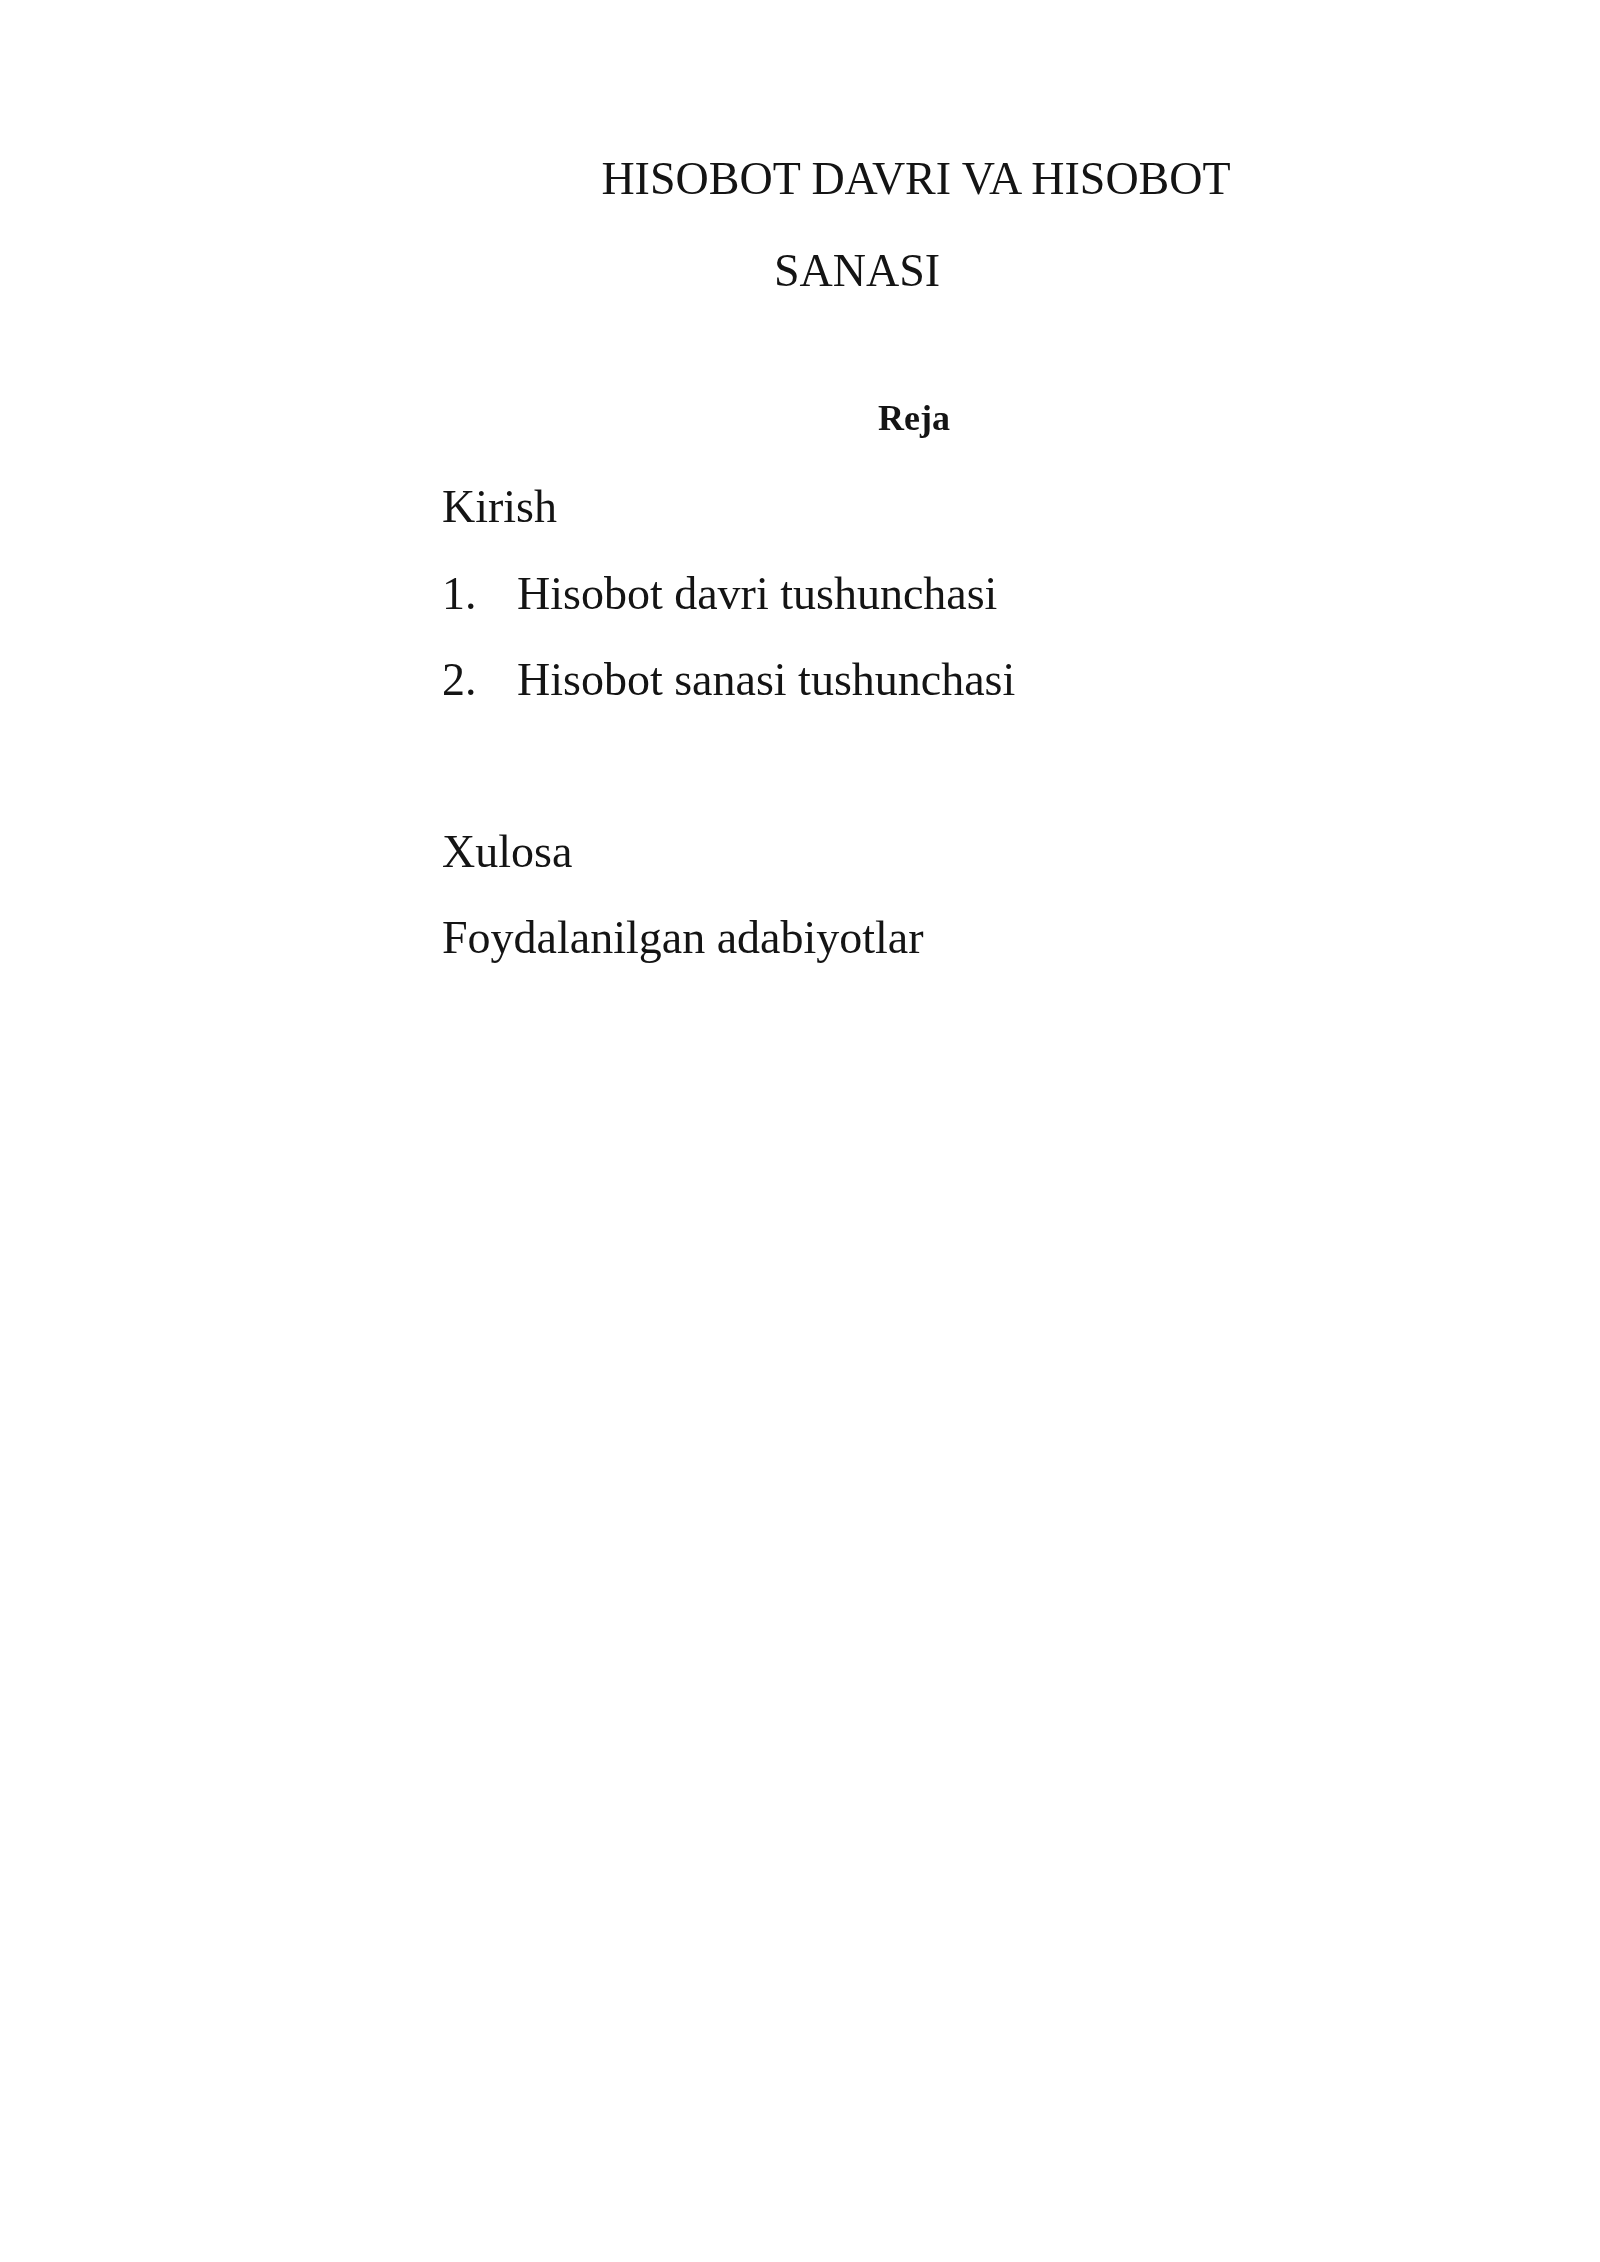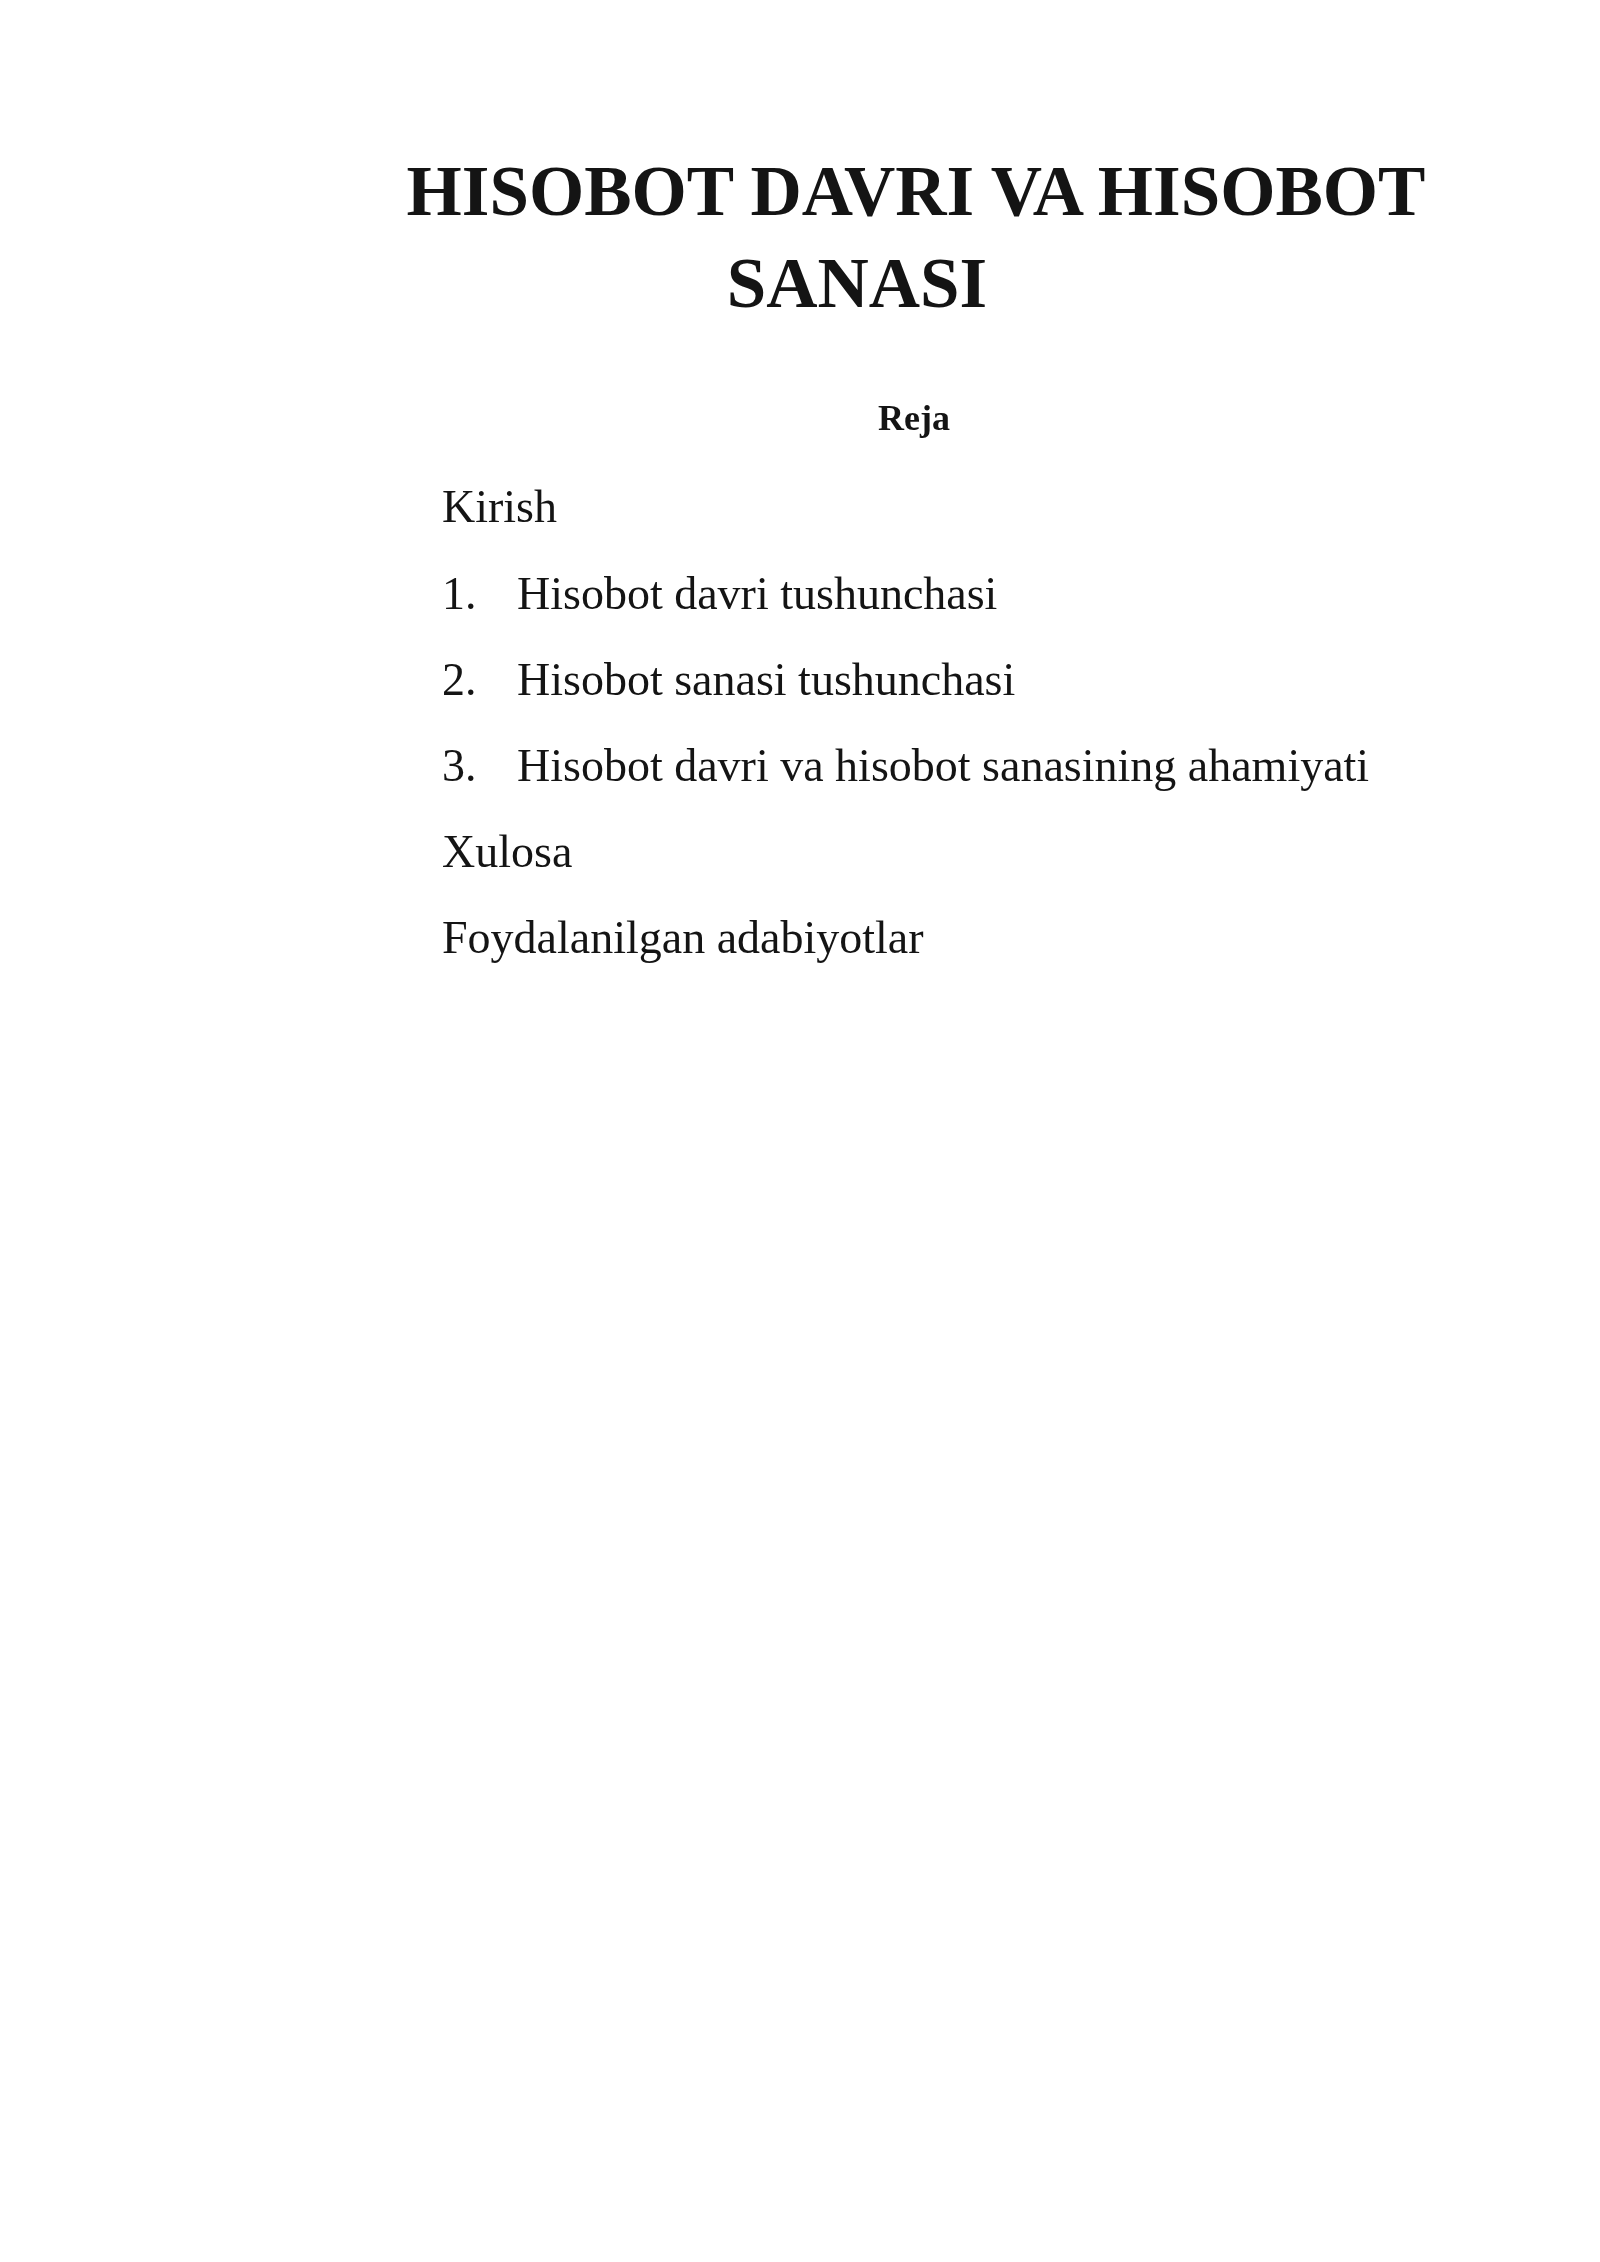--- a/index.html
+++ b/index.html
@@ -19,22 +19,22 @@
   .abs {
     position: absolute;
     line-height: 1;
     white-space: nowrap;
   }
   .centered {
     transform: translateX(-50%);
     text-align: center;
   }
   .doc-title {
-    font-size: 71px;
-    font-weight: bold;
+    font-size: 46px;
+    font-weight: normal;
     letter-spacing: 0;
     text-align: right;
   }
   .title-line1 { left: 916px; top: 156px; }
   .title-line2 { left: 857px; top: 248px; }
   .section-heading {
     font-size: 36px;
     font-weight: bold;
     left: 914px;
     top: 400px;
@@ -72,21 +72,18 @@
   <div class="abs outline-line line-intro">Kirish</div>
 
   <div class="abs outline-line line-item-1">
     <span class="item-number">1.</span><span class="item-text">Hisobot davri tushunchasi</span>
   </div>
 
   <div class="abs outline-line line-item-2">
     <span class="item-number">2.</span><span class="item-text">Hisobot sanasi tushunchasi</span>
   </div>
 
-  <div class="abs outline-line line-item-3">
-    <span class="item-number">3.</span><span class="item-text">Hisobot davri va hisobot sanasining ahamiyati</span>
-  </div>
 
   <div class="abs outline-line line-conclusion">Xulosa</div>
 
   <div class="abs outline-line line-references">Foydalanilgan adabiyotlar</div>
 
 </div>
 
 </body></html>

